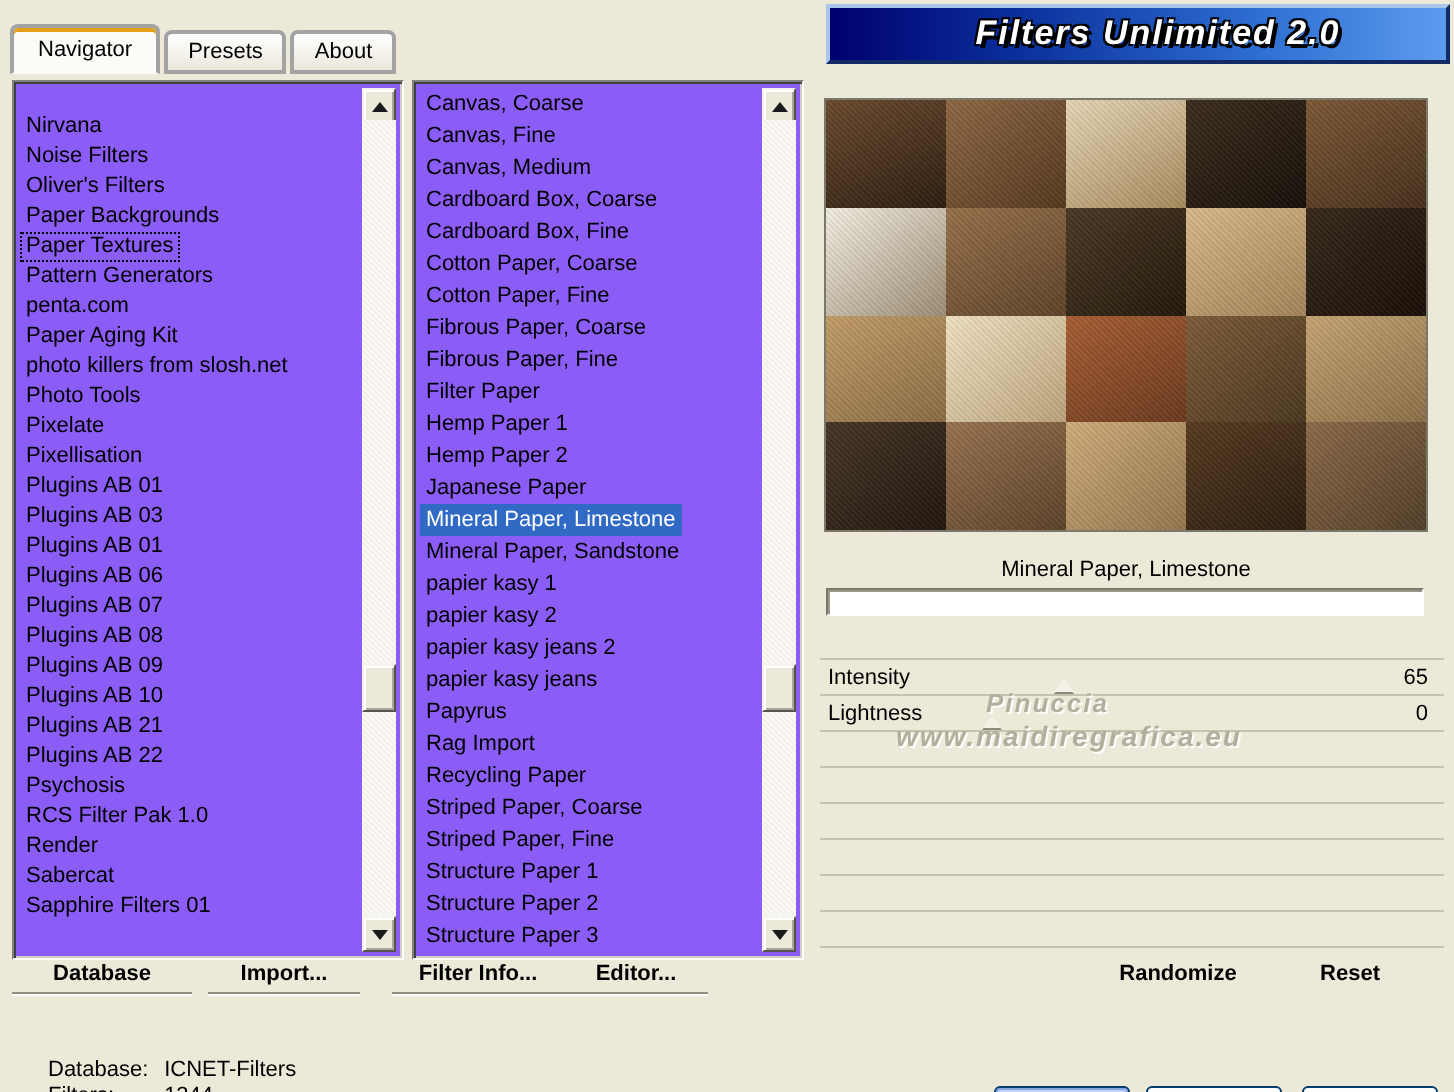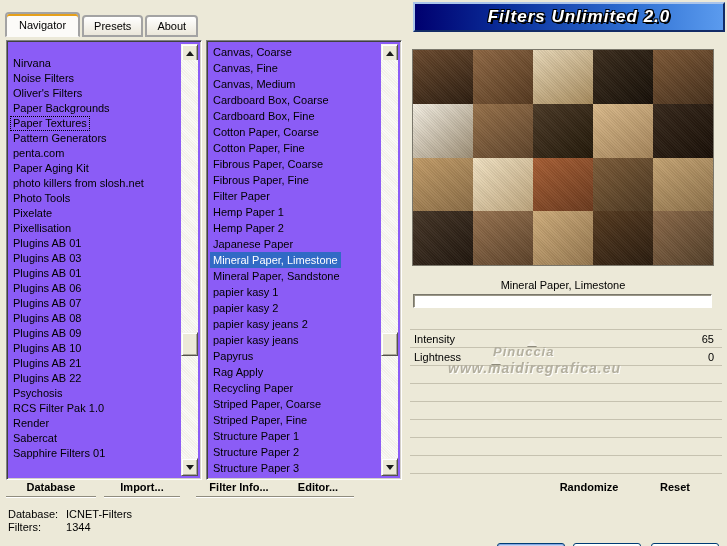--- a/index.html
+++ b/index.html
@@ -107,21 +107,21 @@
   }
   .b-database { left:6px; width:90px; }
   .b-import { left:104px; width:76px; }
   .b-filterinfo { left:196px; width:86px; }
   .b-editor { left:282px; width:72px; }
   .flat-btn.plain { border-bottom:none; box-shadow:none; }
   .b-randomize { left:546px; width:86px; }
   .b-reset { left:648px; width:54px; }
 
   
-  .status { position:absolute; left:8px; }
+  .status { position:absolute; left:24px;margin-top:21px; }
   .s1 { top:508px; } .s2 { top:521px; }
   .slabel { display:inline-block; width:55px; }
   .xp-btn {
     position:absolute; top:517px; width:68px; height:22px;
     font-family:"Liberation Sans","DejaVu Sans",sans-serif; font-size:11px; color:#000;
     border:1px solid #003c74; border-radius:3px;
     background:linear-gradient(180deg,#ffffff,#f2f0e9 50%,#e5e1d2 88%,#cfc8b6);
     padding:0; cursor:default;margin-top:26px;
   }
   .b-apply { left:497px; } .b-cancel { left:573px; } .b-help { left:651px; }
@@ -206,21 +206,21 @@
         <div class="list-item">Hemp Paper 1</div>
         <div class="list-item">Hemp Paper 2</div>
         <div class="list-item">Japanese Paper</div>
         <div class="list-item selected">Mineral Paper, Limestone</div>
         <div class="list-item">Mineral Paper, Sandstone</div>
         <div class="list-item">papier kasy 1</div>
         <div class="list-item">papier kasy 2</div>
         <div class="list-item">papier kasy jeans 2</div>
         <div class="list-item">papier kasy jeans</div>
         <div class="list-item">Papyrus</div>
-        <div class="list-item">Rag Apply</div>
+        <div class="list-item">Rag Import</div>
         <div class="list-item">Recycling Paper</div>
         <div class="list-item">Striped Paper, Coarse</div>
         <div class="list-item">Striped Paper, Fine</div>
         <div class="list-item">Structure Paper 1</div>
         <div class="list-item">Structure Paper 2</div>
         <div class="list-item">Structure Paper 3</div>
       </div>
     <div class="scrollbar">
       <div class="sb-btn sb-up">
           <i class="tri tri-up"></i>

